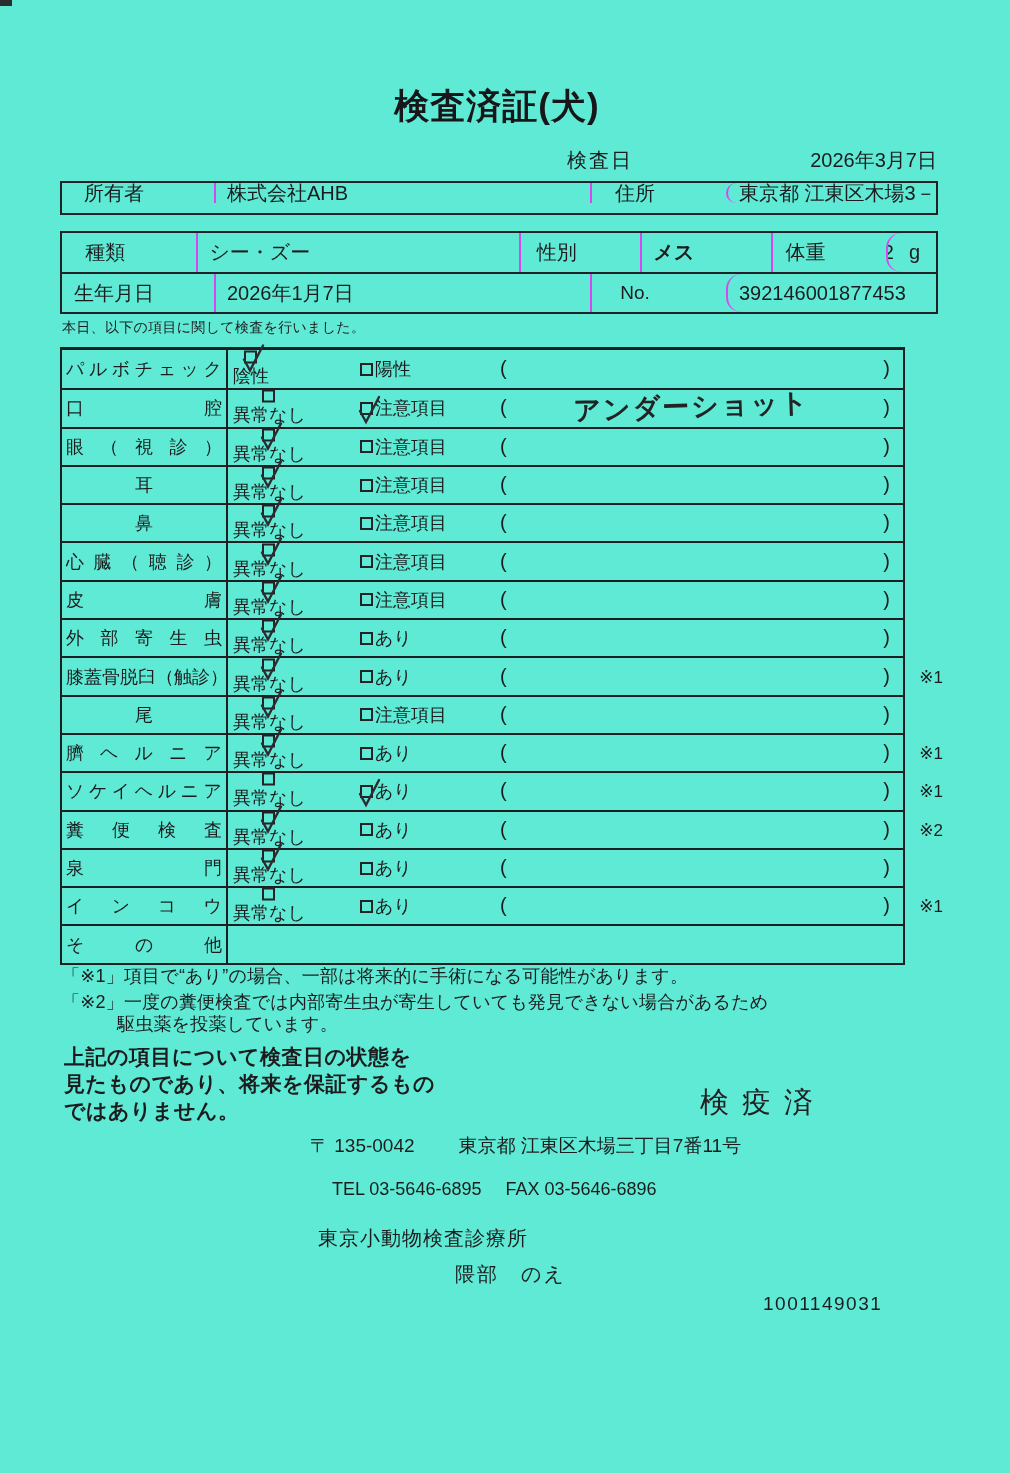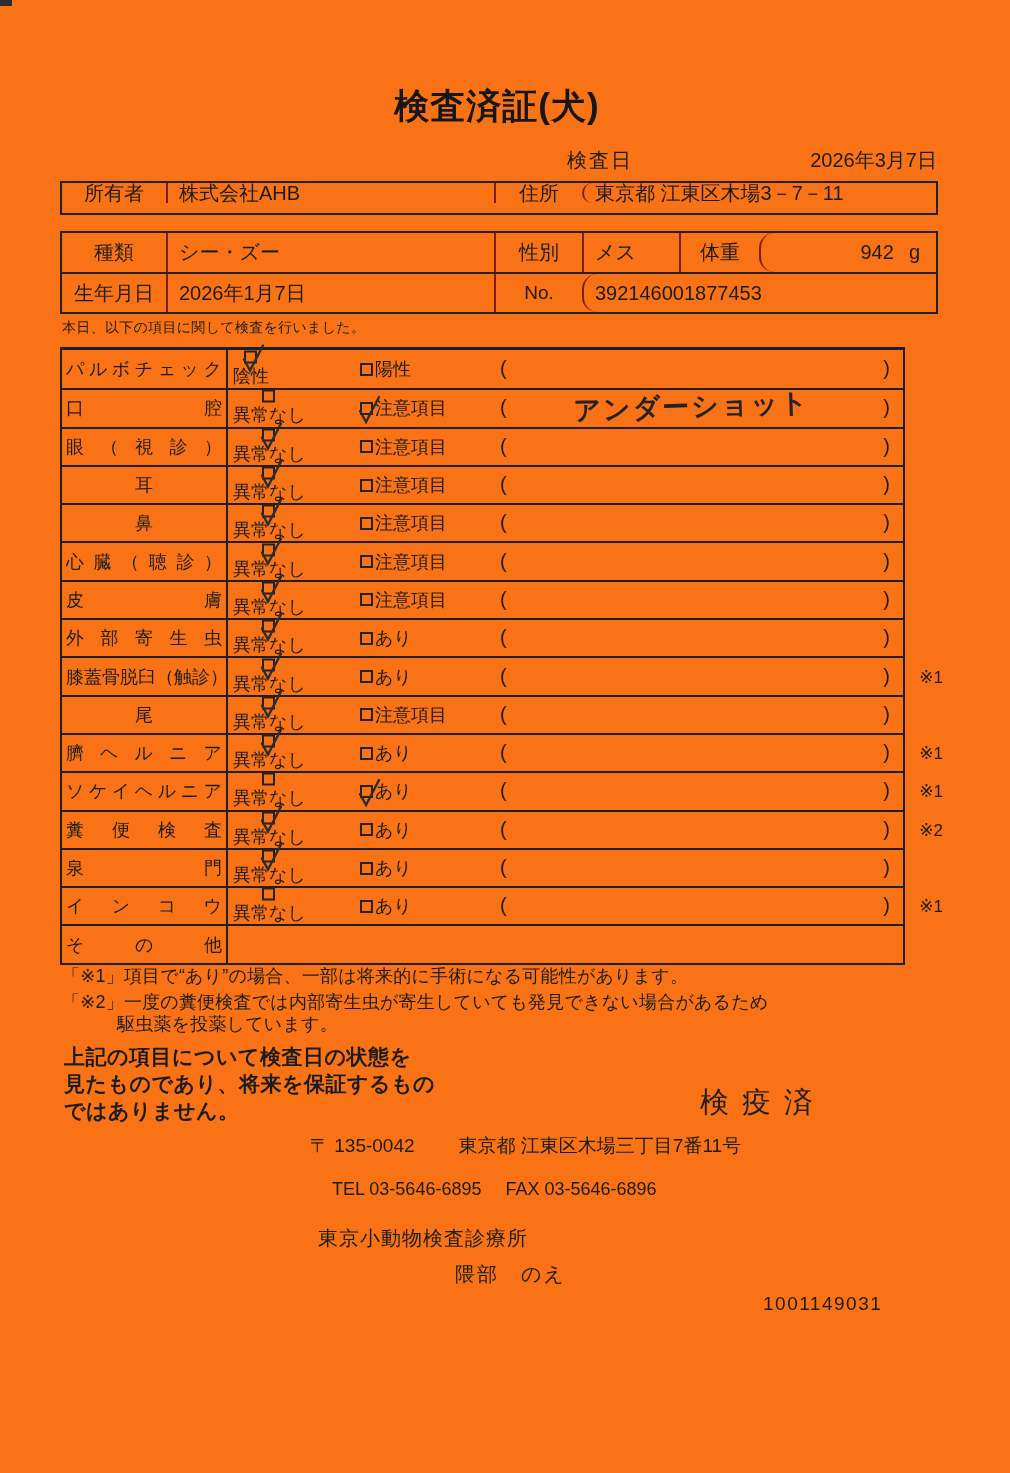--- a/index.html
+++ b/index.html
@@ -1,48 +1,48 @@
 <!DOCTYPE html>
 <html><head>
 <meta charset="utf-8">
 <style>
   * { margin:0; padding:0; box-sizing:border-box; }
   html,body { background:#e8e8e8; }
   body { font-family:"Liberation Sans","DejaVu Sans",sans-serif; color:#1c1c1f; }
   .page {
     position:relative; width:1010px; height:1473px;
-    background:#f97316; overflow:hidden;
+    background:#5eead4; overflow:hidden;
     font-family:"Liberation Sans","DejaVu Sans",sans-serif;
   }
   .speck { position:absolute; left:0; top:0; width:12px; height:6px; background:#2c2c2c; }
 
   .title {
     position:absolute; top:83px; left:0; width:994px; text-align:center;
     font-size:35px; font-weight:600; letter-spacing:1px; color:#17171a;
   }
   .insp-label { position:absolute; left:567px; top:147px; font-size:20px; letter-spacing:2px; }
   .insp-date  { position:absolute; right:73px; top:147px; font-size:20px; }
 
   
   .htable { position:absolute; left:60px; width:878px; border:2px solid #222226; background:transparent; }
   .hrow { display:flex; }
   .hcell { display:flex; align-items:center; font-size:20px; overflow:hidden; white-space:nowrap; }
   .hcell.lbl { justify-content:center; }
   .hcell.val { padding-left:11px; }
-  .bl { border-left:2px solid #7f1d1d; }
+  .bl { border-left:2px solid #d946ef;margin-left:48px; }
   .bt { border-top:2px solid #222226; }
   .owner-table { top:181px; height:34px; }
   .owner-table .hrow { height:20px; }
   .info-table { top:231px; }
   .r1 { height:39px; }
   .r2 { height:40px; }
   .w-lbl { width:104px; }
   .w-val1 { width:328px; }
   .w-lbl2 { width:88px; }
-  .w-sex { width:97px; }
+  .w-sex { width:97px;font-weight:bold; }
   .w-wlbl { width:80px; }
   .w-rest { flex:1;border-radius:15px; }
   .weight-cell { justify-content:flex-end; padding-right:16px; gap:15px;padding-left:32px; }
   .no-cell-lbl { font-size:19px; }
 
   .intro { position:absolute; left:62px; top:319px; font-size:14px; letter-spacing:0.3px; }
 
   
   .chk-table { position:absolute; left:60px; top:347px; width:845px; border:2px solid #1f1f23; border-top-width:3px; }
   .chk-row { display:flex; height:38.3px; position:relative; }

